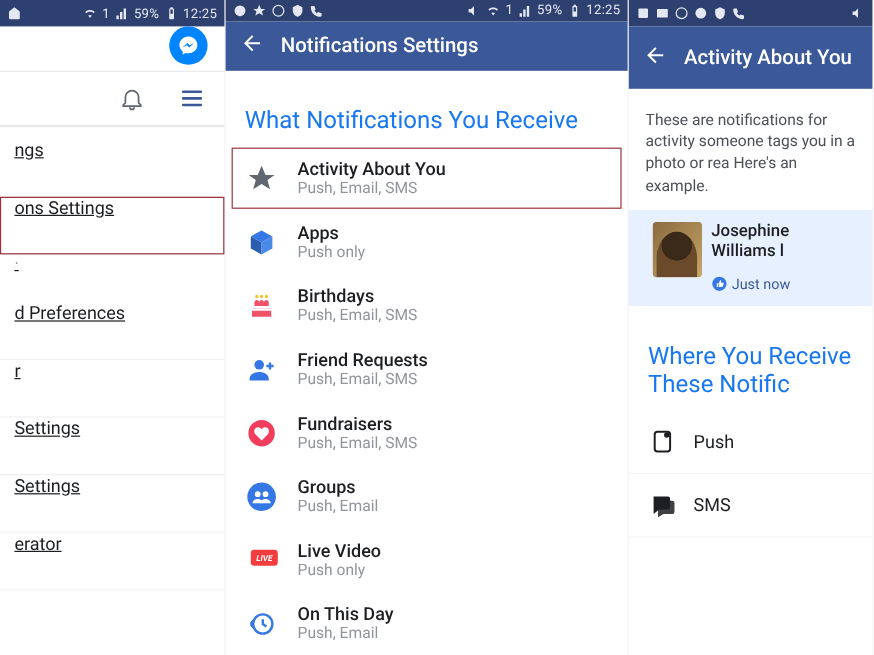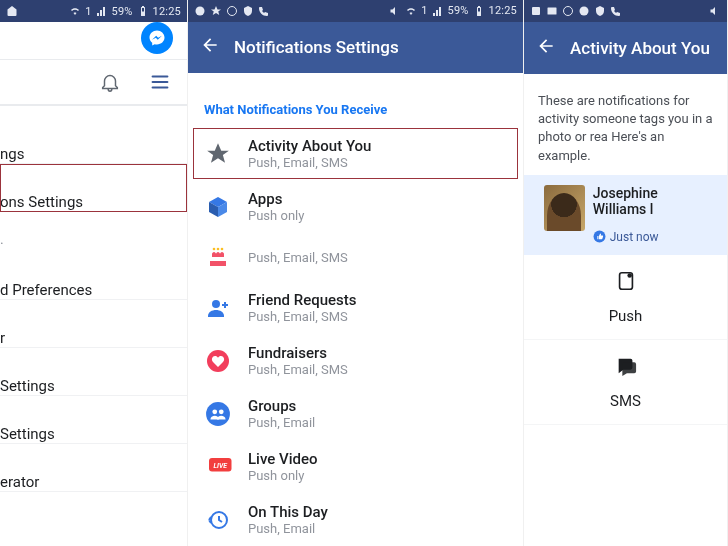--- a/index.html
+++ b/index.html
@@ -20,42 +20,42 @@
   .appheader .back svg { width: 20px; height: 20px; fill: #fff; }
   .appheader .title { font-size: 17px; font-weight: 500; }
 
   
   .toprow { height: 46px; background: #fff; display: flex; align-items: center; justify-content: flex-end; gap: 28px; padding: 0 16px; border-bottom: 2px solid #e9ebee; }
   .toprow svg { width: 22px; height: 22px; }
   .msgfab { width: 32px; height: 32px; border-radius: 50%; background: #0084ff; display: flex; align-items: center; justify-content: center; margin-top:-6px;}
   .msgfab svg { width: 18px; height: 18px; fill: #fff; }
   .s1nav { height: 38px; display:flex; justify-content:flex-end; align-items:center; border-bottom:1px solid #e9ebee; padding-right:14px;}
   .s1list { padding: 10px 0; }
-  .s1item { height: 48px; display: flex; align-items: flex-end; font-size: 15px; color: #1c1e21; border-bottom: 1px solid #f0f1f3; padding-left: 0; position: relative; }
+  .s1item { height: 48px; display: flex; align-items: flex-start; font-size: 15px; color: #1c1e21; border-bottom: 1px solid #f0f1f3; padding-left: 12px; position: relative; text-decoration: underline; }
   .s1item span { white-space: nowrap; }
   .s1item.sel { outline: 1.5px solid #9b333c; outline-offset: -1px; }
 
   
-  .sectionh { color: #1877f2; font-size: 13px; font-weight: 700; padding: 14px 16px 10px; margin-top: 15px; }
+  .sectionh { color: #1877f2; font-size: 20px; font-weight: 400; padding: 14px 16px 10px; margin-top: 15px; }
   .s2item { display: flex; align-items: center; padding: 10px 16px; gap: 16px; }
   .s2item.sel { outline: 1.5px solid #9b333c; outline-offset: -2px; margin: 0 4px; padding: 10px 12px; }
   .s2icon { width: 28px; height: 28px; display: flex; align-items: center; justify-content: center; font-style: italic; }
   .s2text { display: flex; flex-direction: column; }
   .s2title { font-size: 15px; color: #1c1e21; font-weight: 500; }
   .s2sub { font-size: 13px; color: #90949c; }
 
   
   .s3desc { font-size: 13px; color: #4b4f56; padding: 18px 14px 10px; line-height: 1.4; }
   .s3notif { background: #e7f0ff; display: flex; gap: 8px; padding: 10px 20px 8px; align-items:flex-start;}
   .s3avatar { width: 46px; height: 46px; border-radius: 3px; background: linear-gradient(135deg,#8b6b3e,#c7a76a); display:flex; align-items:flex-end; justify-content:center; overflow:hidden;}
   .s3avatar .person { width:34px; height:38px; background:radial-gradient(circle at 50% 30%, #3b2a1a 0%, #3b2a1a 40%, transparent 41%), linear-gradient(#6a4a2a,#6a4a2a); border-radius: 50% 50% 0 0 / 60% 60% 0 0;}
   .s3ntitle { font-size: 14px; color: #1c1e21; font-weight: 500; }
   .s3ntime { font-size: 12px; color: #3b5998; display: inline-flex; align-items: center; gap: 4px; margin-top: 13px; }
   .s3ntime svg { width: 13px; height: 13px; fill: #3578e5;}
-  .s3item { display: flex; align-items: center; gap: 14px; padding: 14px 16px; font-size: 15px; color: #1c1e21; border-bottom: 1px solid #f4f5f6; flex-direction: column;}
+  .s3item { display: flex; align-items: center; gap: 14px; padding: 14px 16px; font-size: 15px; color: #1c1e21; border-bottom: 1px solid #f4f5f6;}
   .s3icon { width: 24px; height: 24px; display:flex; align-items:center; justify-content:center;}
 
   .screen1 .statusbar, .screen3 .statusbar { justify-content: space-between; }
 
 </style>
 </head>
 <body>
 
 <div class="screen screen1">
   <div class="statusbar">
@@ -196,20 +196,21 @@
         <svg viewBox="0 0 24 24" width="24" height="24">
           <path fill="#f25268" d="M4 14h16v7H4z"></path>
           <path fill="#fff" d="M4 14h16v2H4z"></path>
           <path fill="#f25268" d="M6 9c0-1 1-2 2-2s2 1 2 2v3H6zm4 0c0-1 1-2 2-2s2 1 2 2v3h-4zm4 0c0-1 1-2 2-2s2 1 2 2v3h-4z"></path>
           <circle cx="8" cy="4" r="1.3" fill="#fbbf24"></circle>
           <circle cx="12" cy="4" r="1.3" fill="#fbbf24"></circle>
           <circle cx="16" cy="4" r="1.3" fill="#fbbf24"></circle>
         </svg>
       </div>
     <div class="s2text">
+        <div class="s2title">Birthdays</div>
         <div class="s2sub">Push, Email, SMS</div>
       </div>
   </div>
   <div class="s2item">
     <div class="s2icon">
         <svg viewBox="0 0 24 24" width="24" height="24" fill="#3578e5">
           <circle cx="10" cy="8" r="4"></circle>
           <path d="M2 20c0-4 4-6 8-6s8 2 8 6v1H2z"></path>
           <path d="M18 6h2v2h2v2h-2v2h-2v-2h-2V8h2z"></path>
         </svg>
@@ -315,20 +316,21 @@
       <div class="s3ntitle">Josephine Williams l</div>
       <div class="s3ntime">
         <svg viewBox="0 0 24 24">
             <circle cx="12" cy="12" r="11" fill="#3578e5"></circle>
             <path fill="#fff" d="M8 11h2v6H8zm3 6h5c.7 0 1.2-.5 1.4-1.1l1.2-4c.2-.8-.4-1.6-1.3-1.6h-3l.5-2.3c.1-.6-.3-1.2-.9-1.3-.4-.1-.9.1-1.1.5L11 11z"></path>
           </svg>
         <span>Just now</span>
       </div>
     </div>
   </div>
+  <div class="sectionh">Where You Receive These Notific</div>
   <div class="s3item">
     <div class="s3icon">
         <svg viewBox="0 0 24 24" width="22" height="22" fill="none" stroke="#1c1e21" stroke-width="1.8">
           <rect x="5" y="3" width="14" height="18" rx="2.5"></rect>
           <circle cx="16" cy="6" r="2.5" fill="#1c1e21" stroke="none"></circle>
         </svg>
       </div>
     <span>Push</span>
   </div>
   <div class="s3item">

